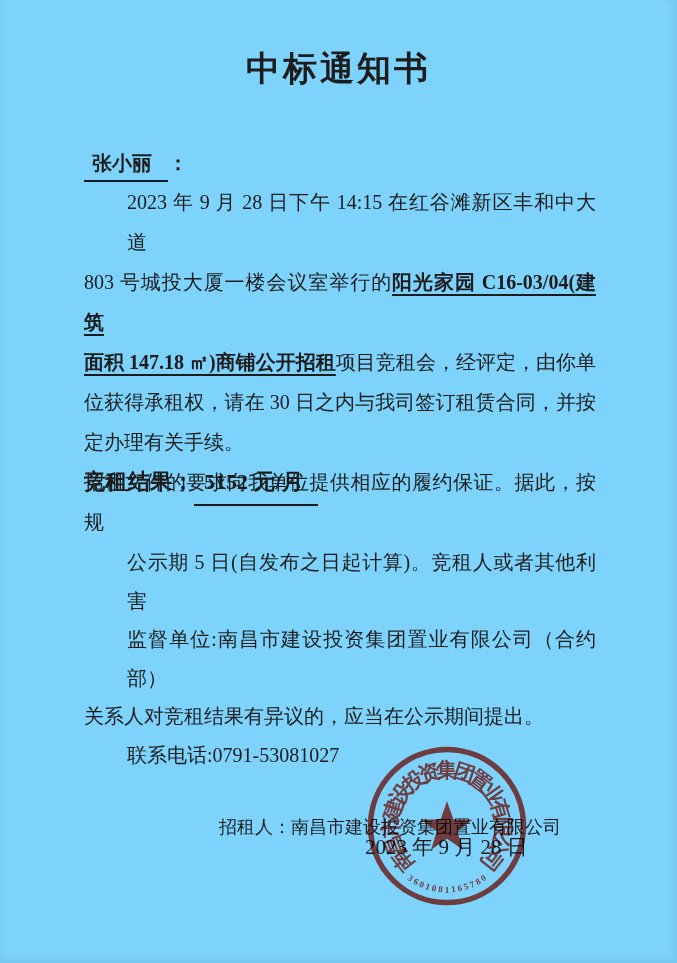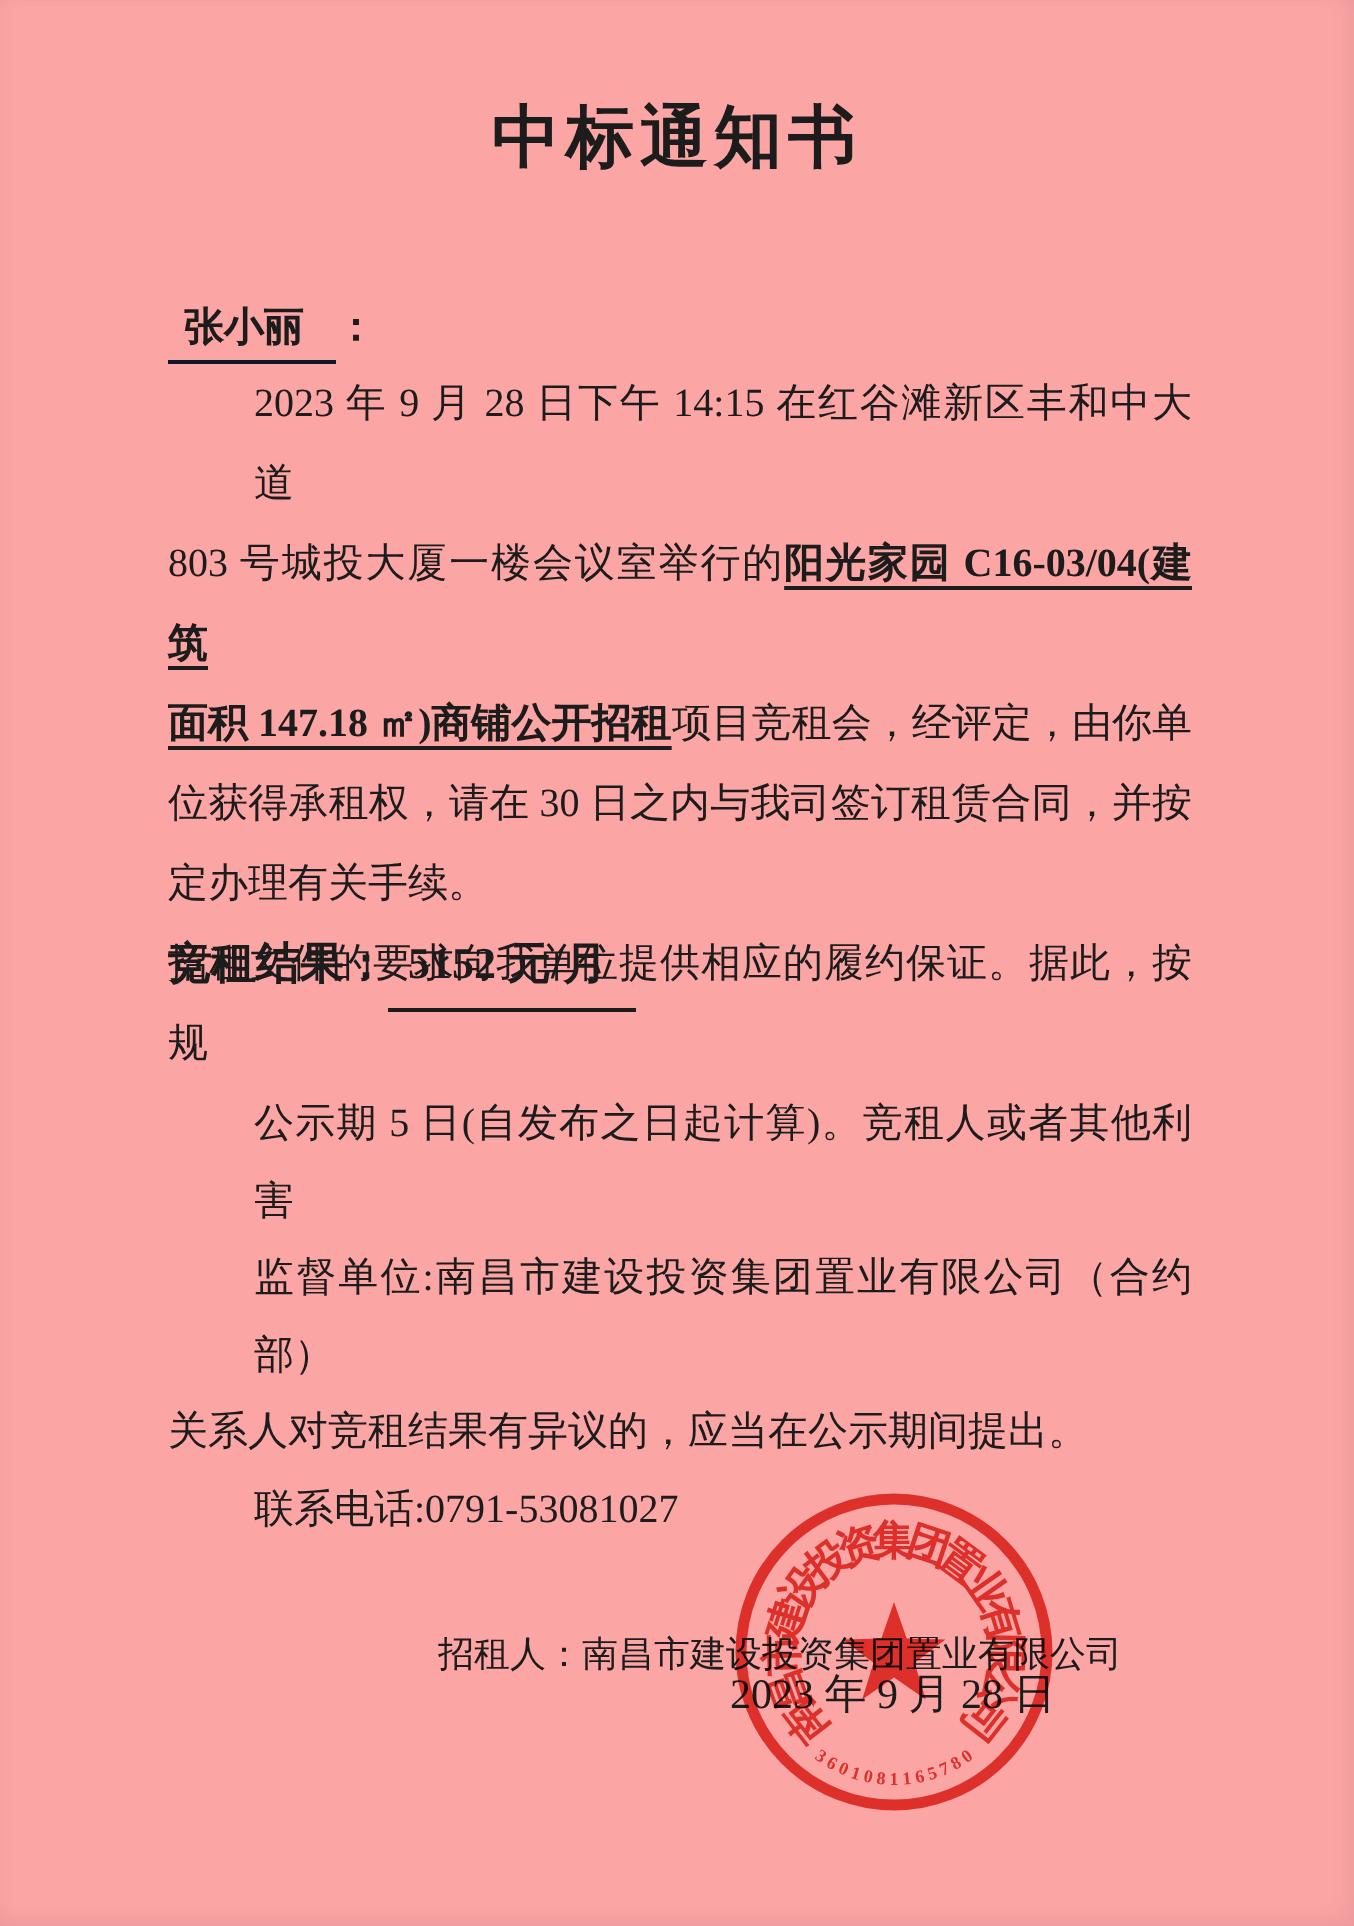--- a/index.html
+++ b/index.html
@@ -1,20 +1,20 @@
 <!DOCTYPE html>
 <html><head>
 <meta charset="utf-8">
 <style>
   html,body{margin:0;padding:0;background:#9a9a9a;}
   .page{
     position:relative;
     width:677px;height:963px;
     margin:0 auto;
-    background:#fca5a5;
+    background:#7dd3fc;
     font-family:"Liberation Serif","DejaVu Serif",serif;
     color:#1c1c1c;
     overflow:hidden;
     box-shadow:inset -4px -4px 10px rgba(0,0,0,0.05), inset 3px 0 8px rgba(0,0,0,0.02);
   }
   .doc-title{
     position:absolute;top:46px;left:0;width:677px;
     text-align:center;
     font-size:34px;font-weight:600;letter-spacing:3px;
   }

